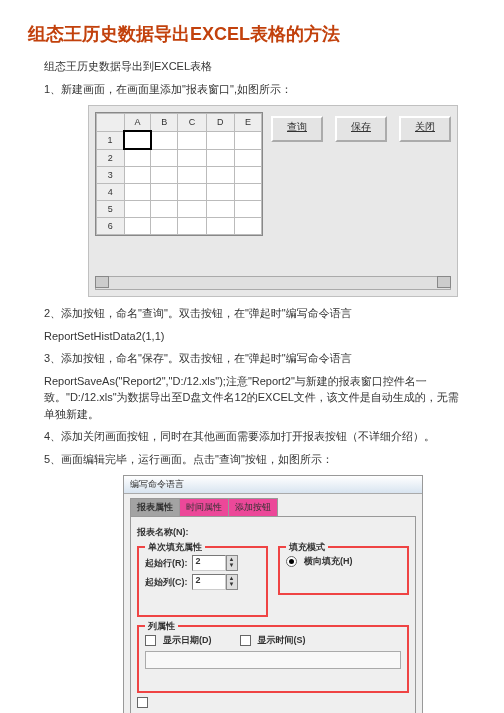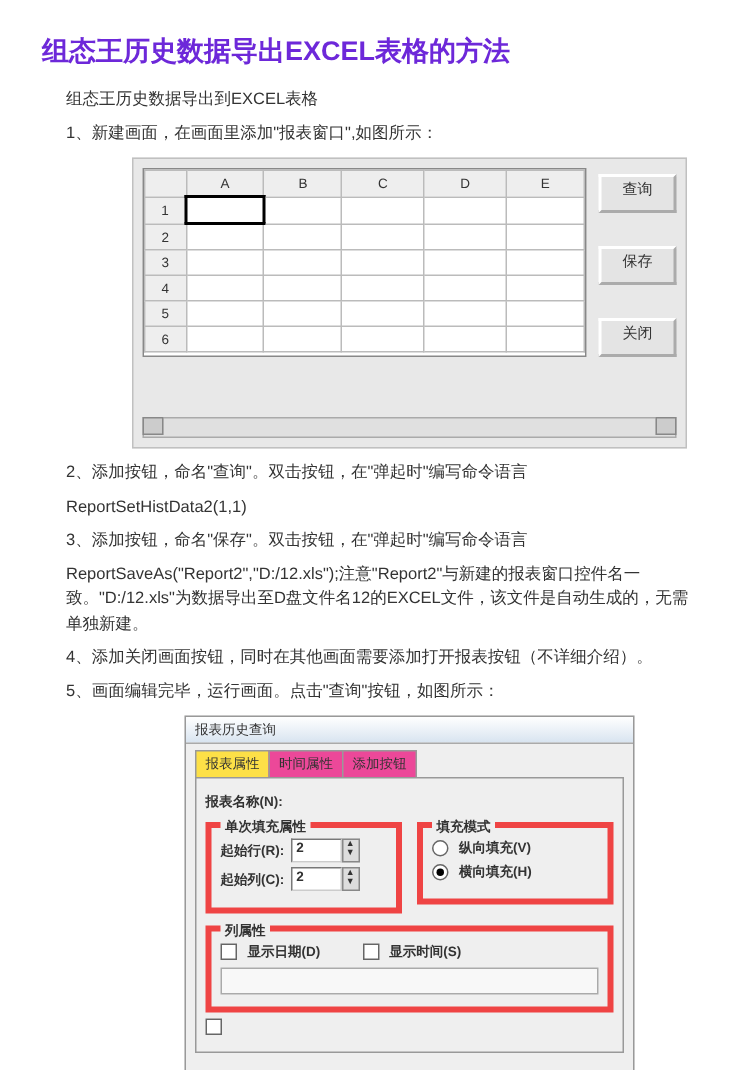--- a/index.html
+++ b/index.html
@@ -9,21 +9,21 @@
     margin: 0;
     padding: 22px 28px;
     width: 504px;
     box-sizing: border-box;
     background: #fff;
   }
   h1 {
     font-size: 18px;
     font-weight: bold;
     margin: 0 0 12px 0;
-    color: #6d28d9;
+    color: #c2410c;
   }
   p {
     margin: 6px 16px;
     line-height: 1.5;
   }
   
   .shot1 {
     margin: 8px 0 8px 60px;
     width: 370px;
     background: #e8e8e8;
@@ -57,23 +57,24 @@
   }
   table.sheet td.rowhdr {
     background: #eee;
     width: 24px;
   }
   table.sheet td.sel {
     border: 2px solid #000;
   }
   .btns1 {
     display: flex;
-    flex-direction: column;
-    gap: 22px;
+    flex-direction: row;
+    gap: 12px;
     padding-top: 4px;
+    text-decoration: underline;
   }
   .btn3d {
     width: 48px;
     height: 22px;
     background: #e4e4e4;
     border: 2px outset #fff;
     font-size: 10px;
     text-align: center;
     line-height: 18px;
     cursor: pointer;
@@ -116,22 +117,22 @@
   }
   .tab {
     display: inline-block;
     border: 1px solid #999;
     border-bottom: none;
     padding: 2px 6px;
     background: #ec4899;
     margin-right: -1px;
   }
   .tab.active {
-    background: #fde047;
-    font-weight: normal;
+    background: #a3a3a3;
+    font-weight: bold;
   }
   .tabpanel {
     border: 1px solid #999;
     margin: 0 6px 6px 6px;
     padding: 6px;
     font-size: 9px;
     min-height: 170px;
     background: #efefef;
     font-weight: bold;
   }
@@ -142,22 +143,22 @@
     margin: 3px 0;
   }
   .field {
     border: 1px inset #ccc;
     background: #fff;
     height: 14px;
     padding: 0 3px;
     font-size: 9px;
   }
   .group {
-    border: 4px solid #ef4444;
-    padding: 4px 6px 8px 6px;
+    border: 2px solid #ef4444;
+    padding: 4px 6px 22px 6px;
     margin: 4px 0;
     position: relative;
   }
   .group-title {
     position: absolute;
     top: -7px;
     left: 6px;
     background: #efefef;
     padding: 0 3px;
     font-size: 9px;
@@ -306,21 +307,21 @@
 </div>
 
 <p>2、添加按钮，命名"查询"。双击按钮，在"弹起时"编写命令语言</p>
 <p>ReportSetHistData2(1,1)</p>
 <p>3、添加按钮，命名"保存"。双击按钮，在"弹起时"编写命令语言</p>
 <p>ReportSaveAs("Report2","D:/12.xls");注意"Report2"与新建的报表窗口控件名一致。"D:/12.xls"为数据导出至D盘文件名12的EXCEL文件，该文件是自动生成的，无需单独新建。</p>
 <p>4、添加关闭画面按钮，同时在其他画面需要添加打开报表按钮（不详细介绍）。</p>
 <p>5、画面编辑完毕，运行画面。点击"查询"按钮，如图所示：</p>
 
 <div class="shot2">
-  <div class="shot2-title">报表历史查询</div>
+  <div class="shot2-title">编写命令语言</div>
   <div class="tabs">
     <span class="tab active">报表属性</span><span class="tab">时间属性</span><span class="tab">添加按钮</span>
   </div>
   <div class="tabpanel">
     <div class="row">
       <span>报表名称(N):</span>
     </div>
     <div class="cols2">
       <div>
         <div class="group">
@@ -338,24 +339,20 @@
                 <span class="field">2</span>
                 <span class="updn">▲<br>▼</span>
               </span>
           </div>
         </div>
       </div>
       <div>
         <div class="group">
           <span class="group-title">填充模式</span>
           <div class="row">
-              <span class="radio"></span>
-              <span>纵向填充(V)</span>
-            </div>
-          <div class="row">
               <span class="radio on"></span>
               <span>横向填充(H)</span>
             </div>
         </div>
       </div>
     </div>
 
     <div class="group">
       <span class="group-title">列属性</span>
       <div class="row">

